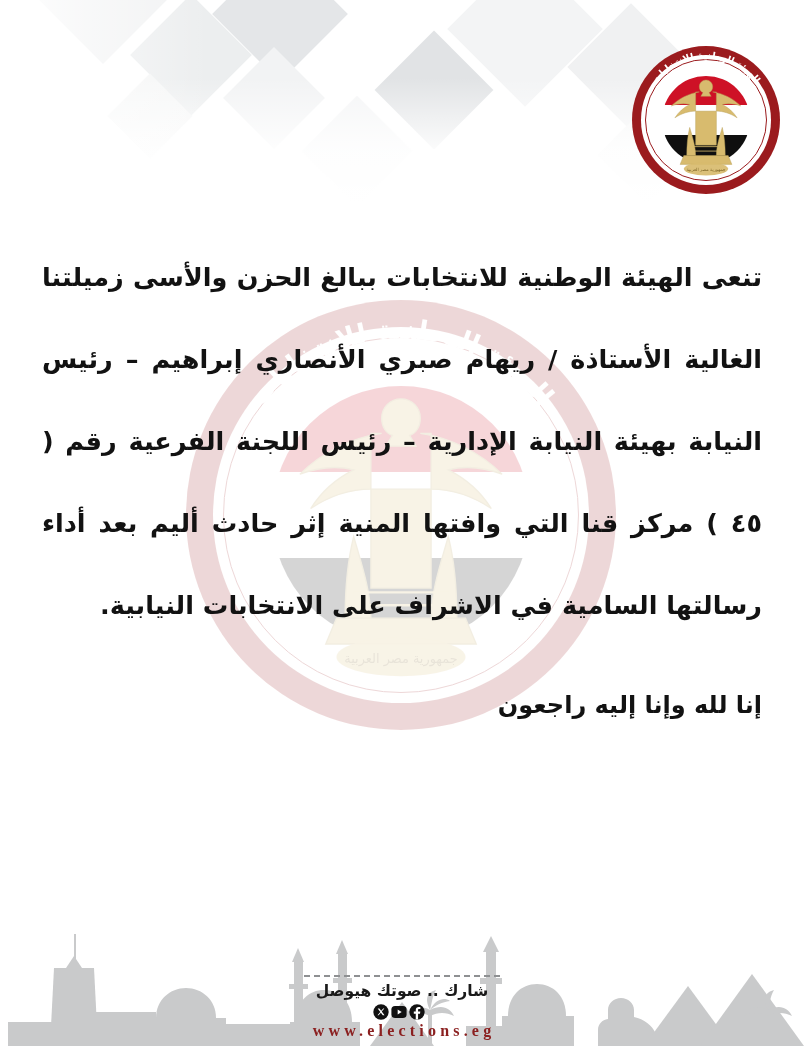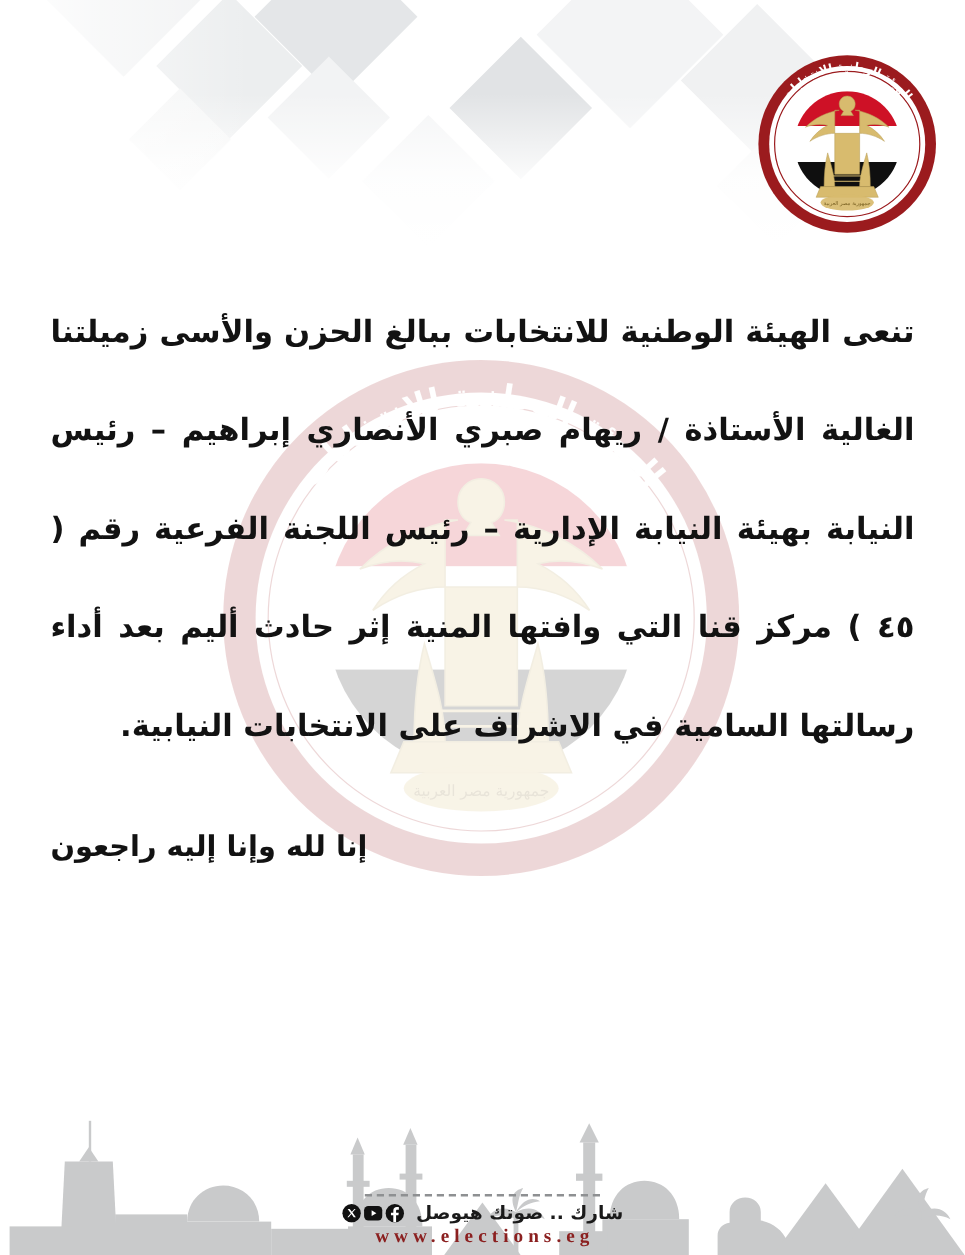--- a/index.html
+++ b/index.html
@@ -116,21 +116,21 @@
   }
   .para {
     font-size: 25.5px;
     font-weight: bold;
     line-height: 82px;
     letter-spacing: 0;
     margin: 0;
   }
   .para.block-1 { text-align: justify; text-align-last: right; }
   .para.block-2 { text-align: justify; text-align-last: right; margin-top: 2px; }
-  .para.centered { text-align: left; margin-top: 18px; font-size: 24px; }
+  .para.centered { text-align: right; margin-top: 18px; font-size: 24px; }
 
   
   .skyline {
     position: absolute;
     left: 0;
     bottom: 0;
     width: 804px;
     height: 140px;
     pointer-events: none;
   }
@@ -149,20 +149,21 @@
     height: 0;
     margin: 0 auto 5px auto;
     border-top: 2px dashed #8e9092;
   }
   .slogan-row {
     display: flex;
     align-items: center;
     justify-content: center;
     gap: 4px;
     direction: rtl;
+    flex-direction: column;
   }
   .slogan-text {
     font-family: "DejaVu Sans", "Liberation Sans", sans-serif;
     font-size: 15.5px;
     font-weight: bold;
     color: #1a1a1a;
     letter-spacing: 0;
     white-space: nowrap;
   }
   .social-icons {

